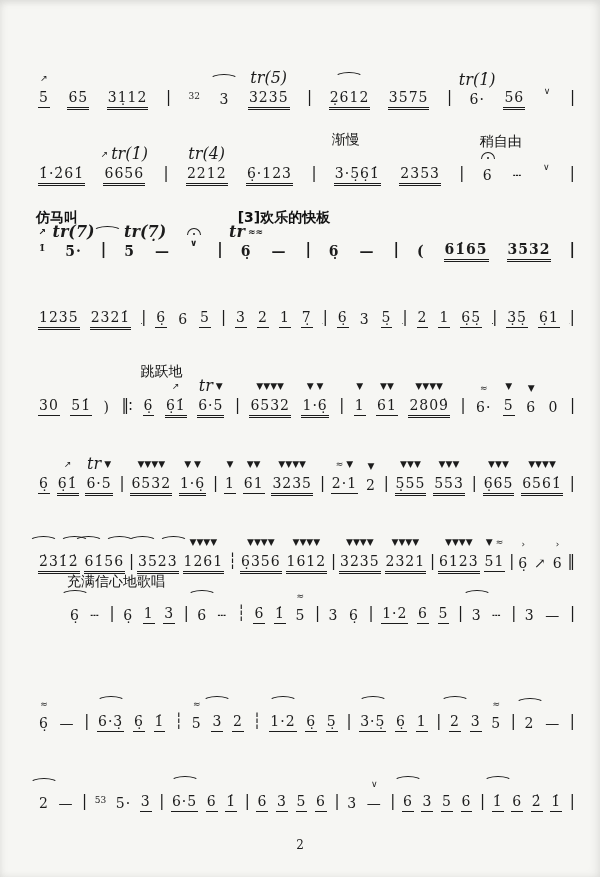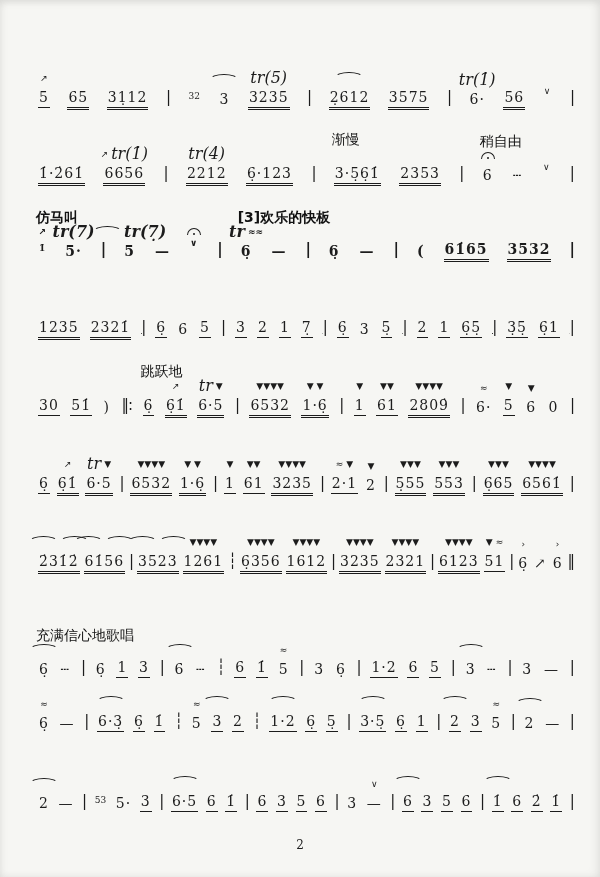--- a/index.html
+++ b/index.html
@@ -115,21 +115,21 @@
         <span class="cell"><span class="note u0">—</span></span>
         <span class="bar">|</span>
         <span class="cell"><span class="note u0">6̣</span></span>
         <span class="cell"><span class="note u0">—</span></span>
         <span class="bar">|</span>
         <span class="cell"><span class="note u0">(</span></span>
         <span class="cell"><span class="note u2">61̇65</span></span>
         <span class="cell"><span class="note u2">3532</span></span>
         <span class="bar">|</span>
       </div>
-      <div class="system" style="top: 300px; text-decoration: underline;">
+      <div class="system" style="top: 290px; text-decoration: underline;">
         <span class="cell"><span class="note u2">1235</span></span>
         <span class="cell"><span class="note u2">2321̇</span></span>
         <span class="bar">|</span>
         <span class="cell"><span class="note u1">6̣</span></span>
         <span class="cell"><span class="note u0">6</span></span>
         <span class="cell"><span class="note u1">5</span></span>
         <span class="bar">|</span>
         <span class="cell"><span class="note u1">3</span></span>
         <span class="cell"><span class="note u1">2</span></span>
         <span class="cell"><span class="note u1">1</span></span>
@@ -284,21 +284,21 @@
         <span class="bar">|</span>
         <span class="cell"><span class="mk">
             <span>›</span>
           </span><span class="note u0">6̣</span></span>
         <span class="cell"><span class="note u0">↗</span></span>
         <span class="cell"><span class="mk">
             <span>›</span>
           </span><span class="note u0">6</span></span>
         <span class="bar">‖</span>
       </div>
-      <div class="system" style="top: 640px;">
+      <div class="system" style="top: 586px; margin-left: 31px;">
         <span class="cell"><span class="lab">充满信心地歌唱</span><span class="mk">
             <span class="arc"></span>
           </span><span class="note u0">6̣</span></span>
         <span class="cell"><span class="note u0">┄</span></span>
         <span class="bar">|</span>
         <span class="cell"><span class="note u0">6̣</span></span>
         <span class="cell"><span class="note u1">1</span></span>
         <span class="cell"><span class="note u1">3</span></span>
         <span class="bar">|</span>
         <span class="cell"><span class="mk">

